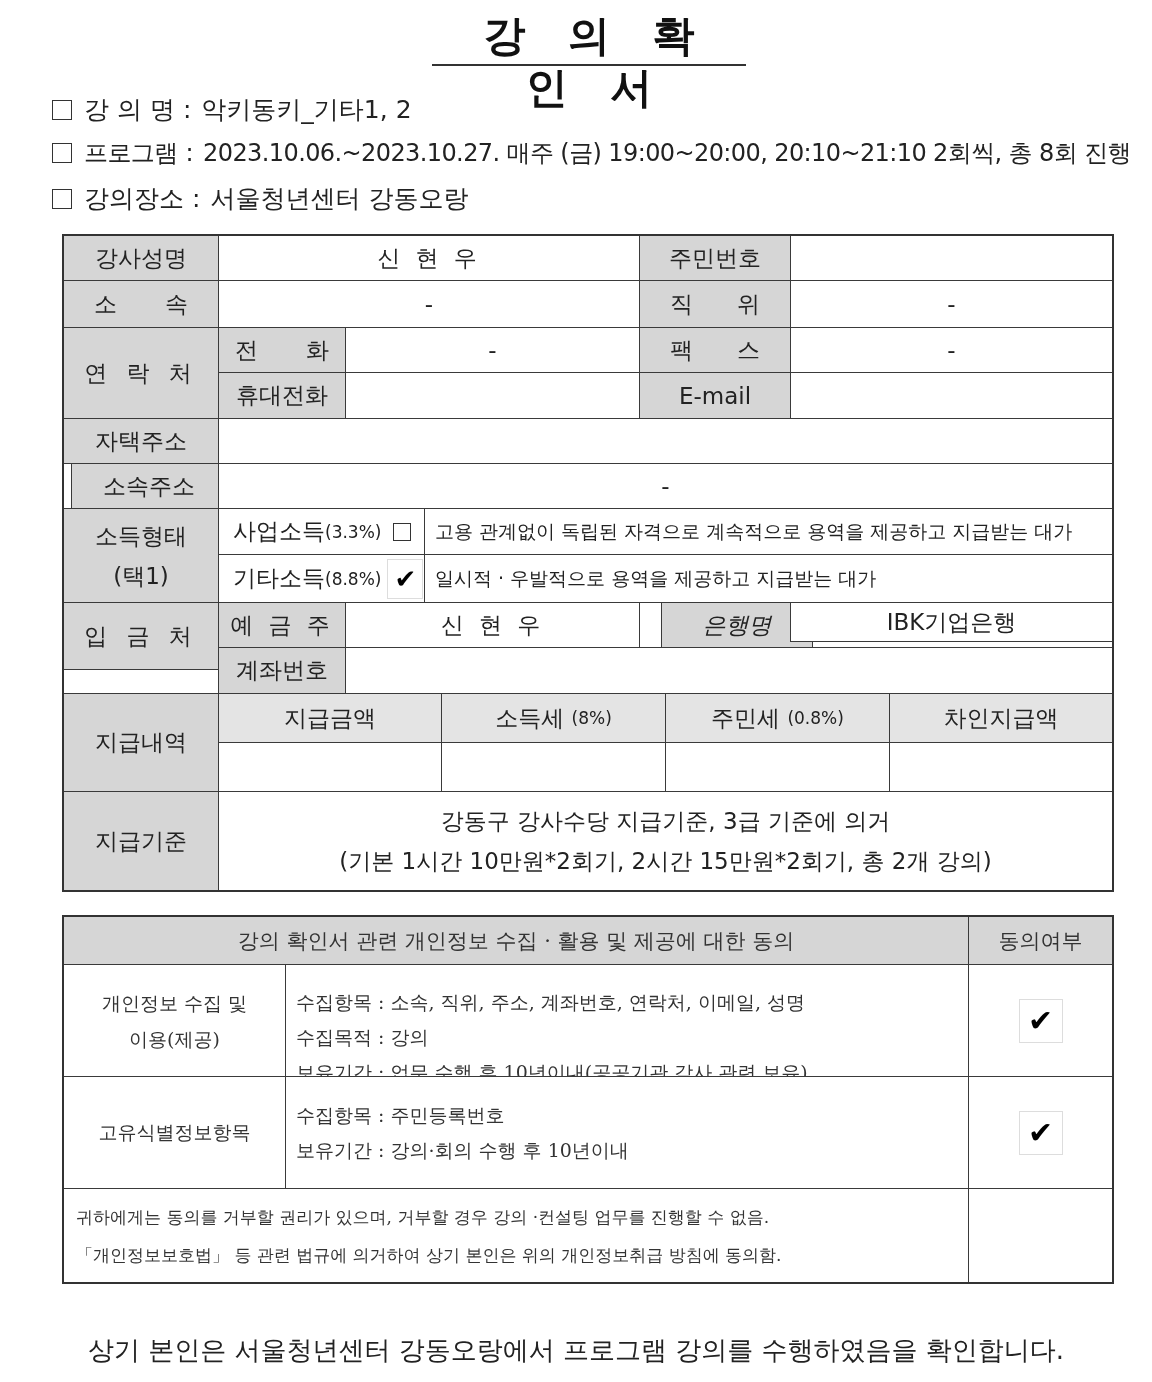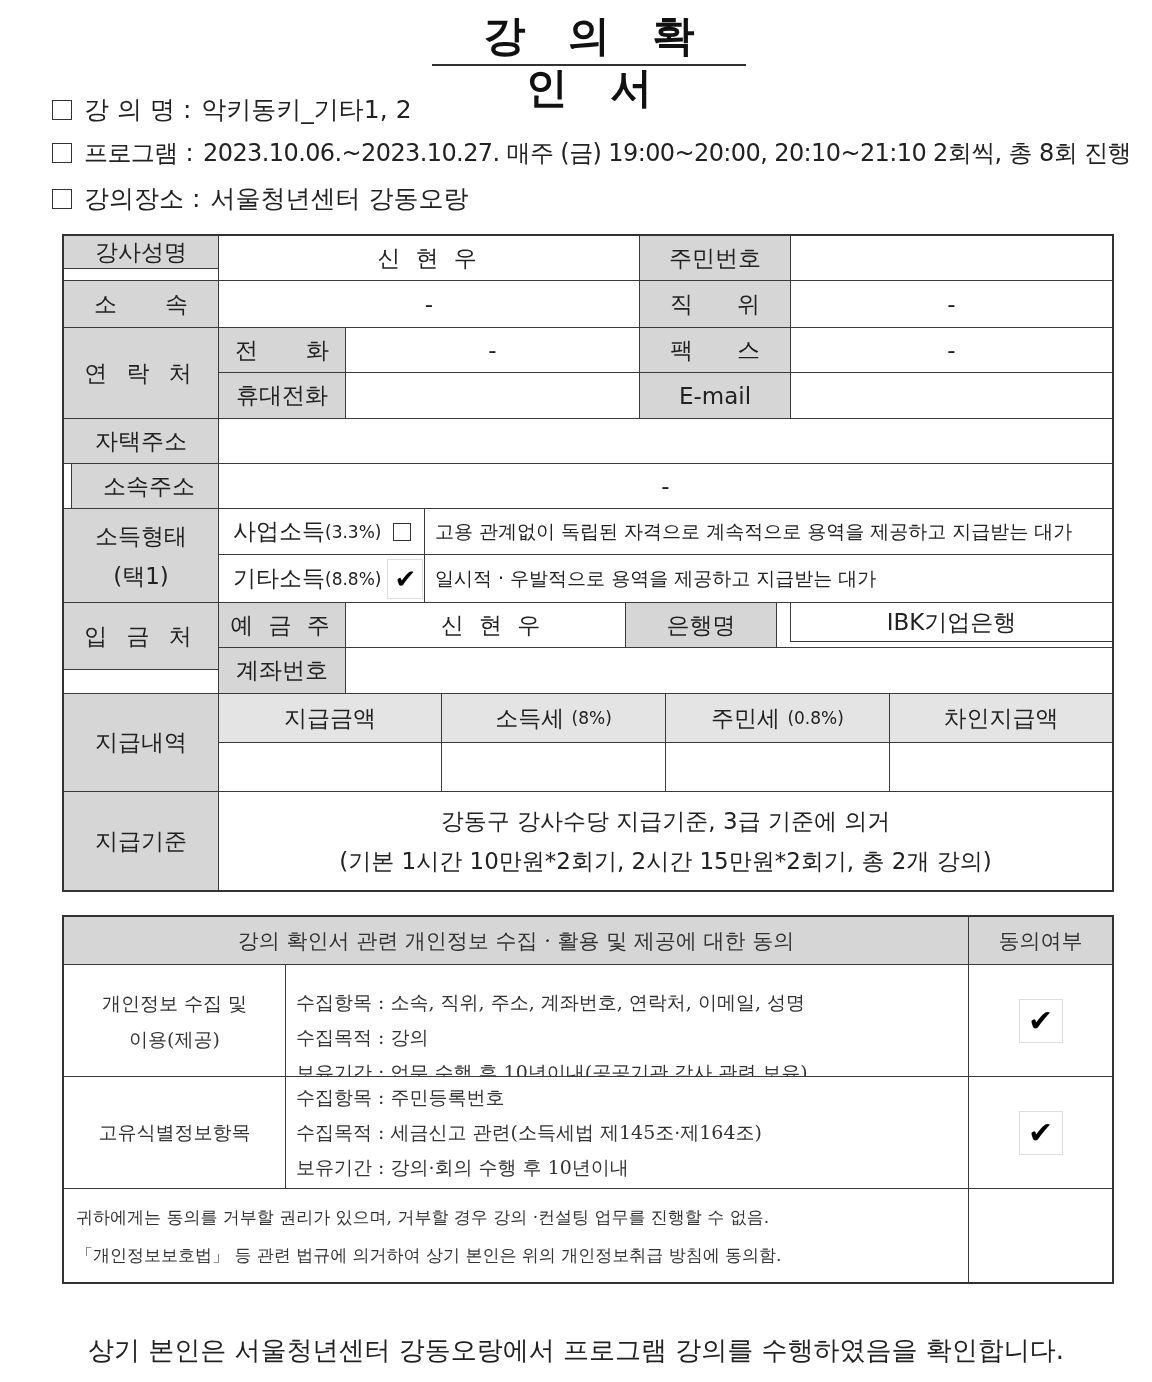--- a/index.html
+++ b/index.html
@@ -50,21 +50,21 @@
 <div class="info-line" style="top:95px;">
   <span class="box"></span><span class="lbl">강 의 명</span><span class="sep">:</span><span>악키동키_기타1, 2</span>
 </div>
 <div class="info-line" style="top:138px; font-size:24px; letter-spacing:-0.6px;">
   <span class="box"></span><span class="lbl">프로그램</span><span class="sep">:</span><span>2023.10.06.~2023.10.27. 매주 (금) 19:00~20:00, 20:10~21:10 2회씩, 총 8회 진행</span>
 </div>
 <div class="info-line" style="top:184px;">
   <span class="box"></span><span class="lbl">강의장소</span><span class="sep">:</span><span>서울청년센터 강동오랑</span>
 </div>
 
-<div class="cell g" style="left:63px; top:235px; width:156px; height:34px;">강사성명</div>
+<div class="cell g" style="left:63px; top:235px; width:156px; height:46px;">강사성명</div>
 <div class="cell" style="left:218px; top:235px; width:422px; height:46px; letter-spacing:4px;">신 현 우</div>
 <div class="cell g" style="left:639px; top:235px; width:152px; height:46px;">주민번호</div>
 <div class="cell" style="left:790px; top:235px; width:323px; height:46px;"></div>
 
 <div class="cell g spread" style="left:63px; top:280px; width:156px; height:48px;">
   <span>소</span>
     <span>속</span>
 </div>
 <div class="cell" style="left:218px; top:280px; width:422px; height:48px;">-</div>
 <div class="cell g spread" style="left:639px; top:280px; width:152px; height:48px;">
@@ -110,21 +110,21 @@
 <div class="cell left" style="left:218px; top:554px; width:207px; height:49px;">
   <span>기타소득</span>
     <span class="small">(8.8%)</span>
     <span class="ck">✔</span>
 </div>
 <div class="cell left" style="left:424px; top:554px; width:689px; height:49px; font-size:19px; padding-left:10px;">일시적 · 우발적으로 용역을 제공하고 지급받는 대가</div>
 
 <div class="cell g" style="left:63px; top:602px; width:156px; height:68px; letter-spacing:6px;">입 금 처</div>
 <div class="cell g" style="left:218px; top:602px; width:128px; height:46px; letter-spacing:4px;">예 금 주</div>
 <div class="cell" style="left:345px; top:602px; width:295px; height:46px; letter-spacing:4px;">신 현 우</div>
-<div class="cell g" style="left:625px; top:602px; width:152px; height:46px;">은행명</div>
+<div class="cell g" style="left:661px; top:602px; width:152px; height:46px;font-style:italic;">은행명</div>
 <div class="cell" style="left:790px; top:602px; width:323px; height:40px;">IBK기업은행</div>
 
 <div class="cell g" style="left:218px; top:647px; width:128px; height:47px;">계좌번호</div>
 <div class="cell" style="left:345px; top:647px; width:768px; height:47px;"></div>
 
 <div class="cell g" style="left:63px; top:693px; width:156px; height:99px;">지급내역</div>
 
 <div class="cell g2" style="left:218px; top:693px; width:224px; height:50px;">
   <span>지급금액</span>
 </div>
@@ -163,21 +163,20 @@
   <span>수집목적 : 강의</span>
   <span>보유기간 : 업무 수행 후 10년이내(공공기관 감사 관련 보유)</span>
 </div>
 <div class="cell" style="left:968px; top:964px; width:145px; height:113px;">
   <span class="consent-check">✔</span>
 </div>
 
 <div class="cell s" style="left:63px; top:1076px; width:223px; height:113px;">고유식별정보항목</div>
 <div class="cell s consent-lines" style="left:285px; top:1076px; width:684px; height:113px;">
   <span>수집항목 : 주민등록번호</span>
-  <span>수집목적 : 세금신고 관련(소득세법 제145조·제164조)</span>
   <span>보유기간 : 강의·회의 수행 후 10년이내</span>
 </div>
 <div class="cell" style="left:968px; top:1076px; width:145px; height:113px;">
   <span class="consent-check">✔</span>
 </div>
 
 <div class="cell s" style="left:63px; top:1188px; width:906px; height:95px; flex-direction:column; align-items:flex-start; padding-left:12px; line-height:38px; font-size:17px;">
   <span>귀하에게는 동의를 거부할 권리가 있으며, 거부할 경우 강의 ·컨설팅 업무를 진행할 수 없음.</span>
   <span>「개인정보보호법」 등 관련 법규에 의거하여 상기 본인은 위의 개인정보취급 방침에 동의함.</span>
 </div>

